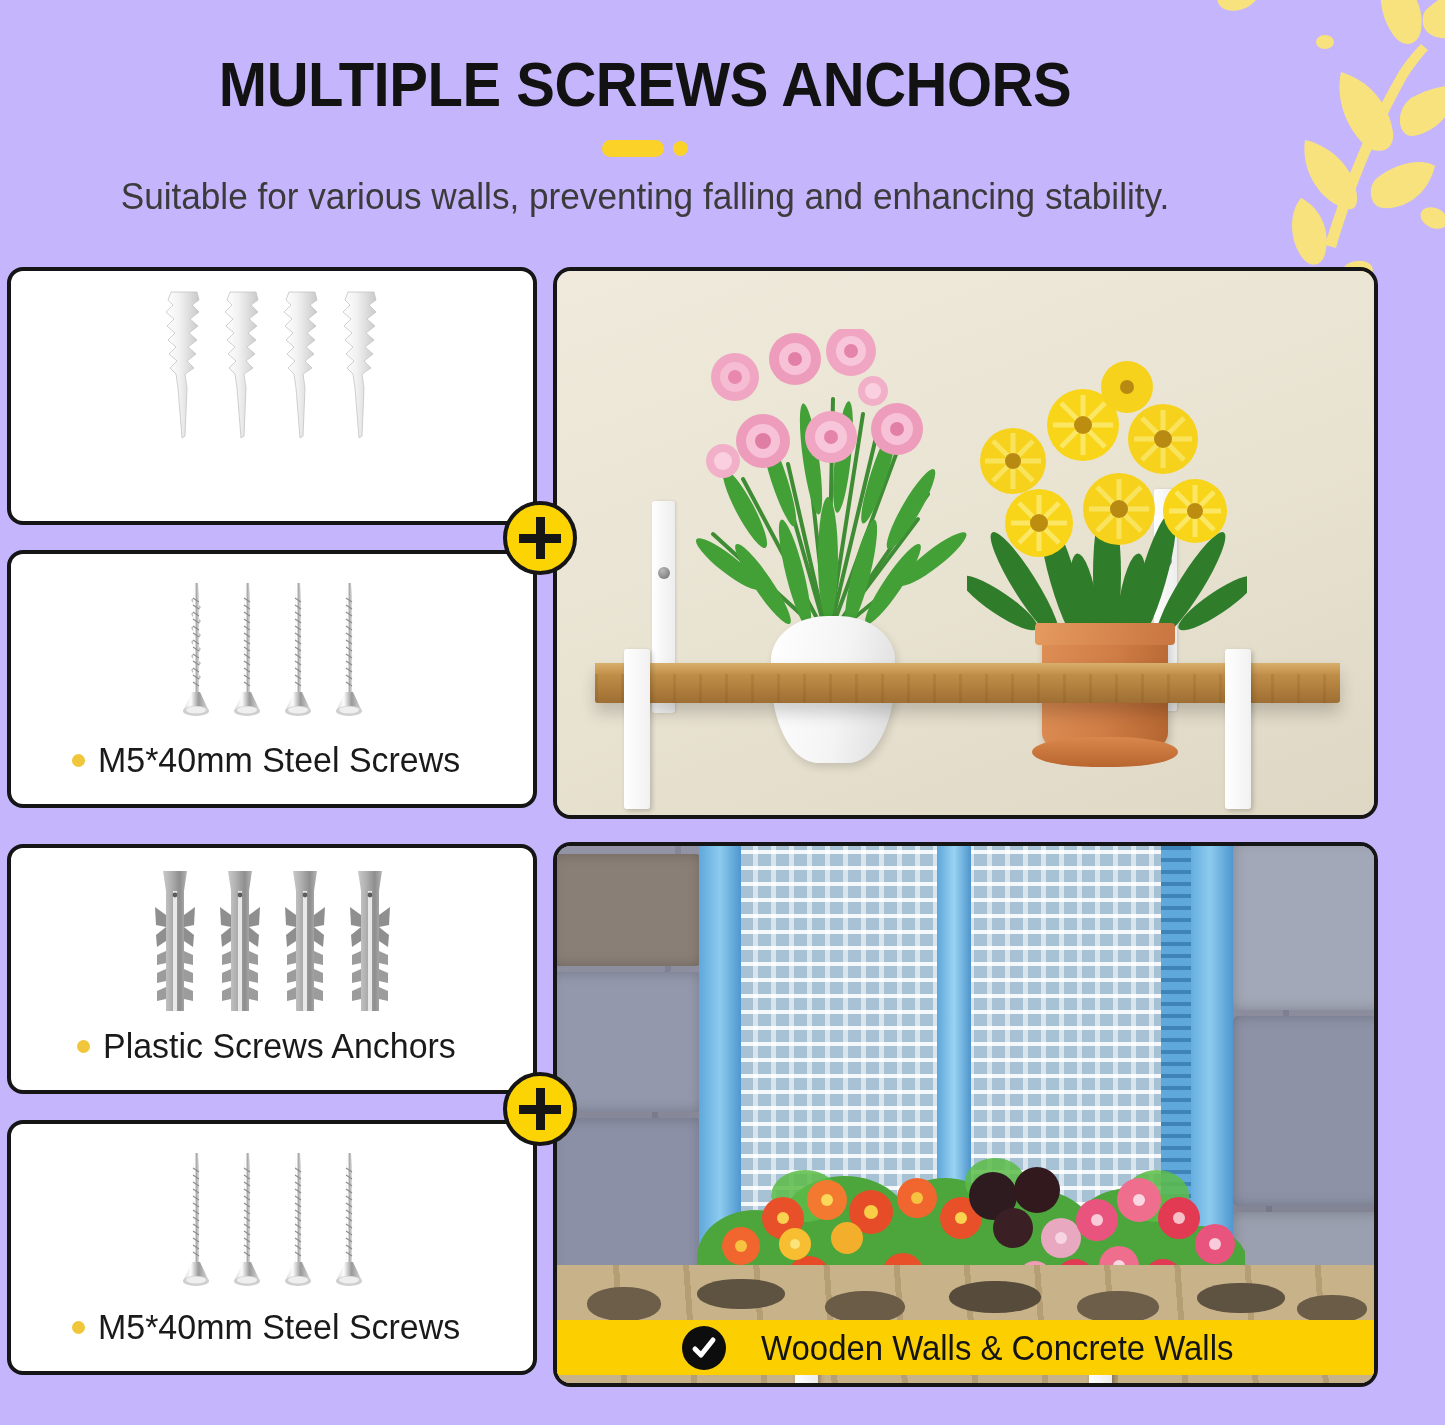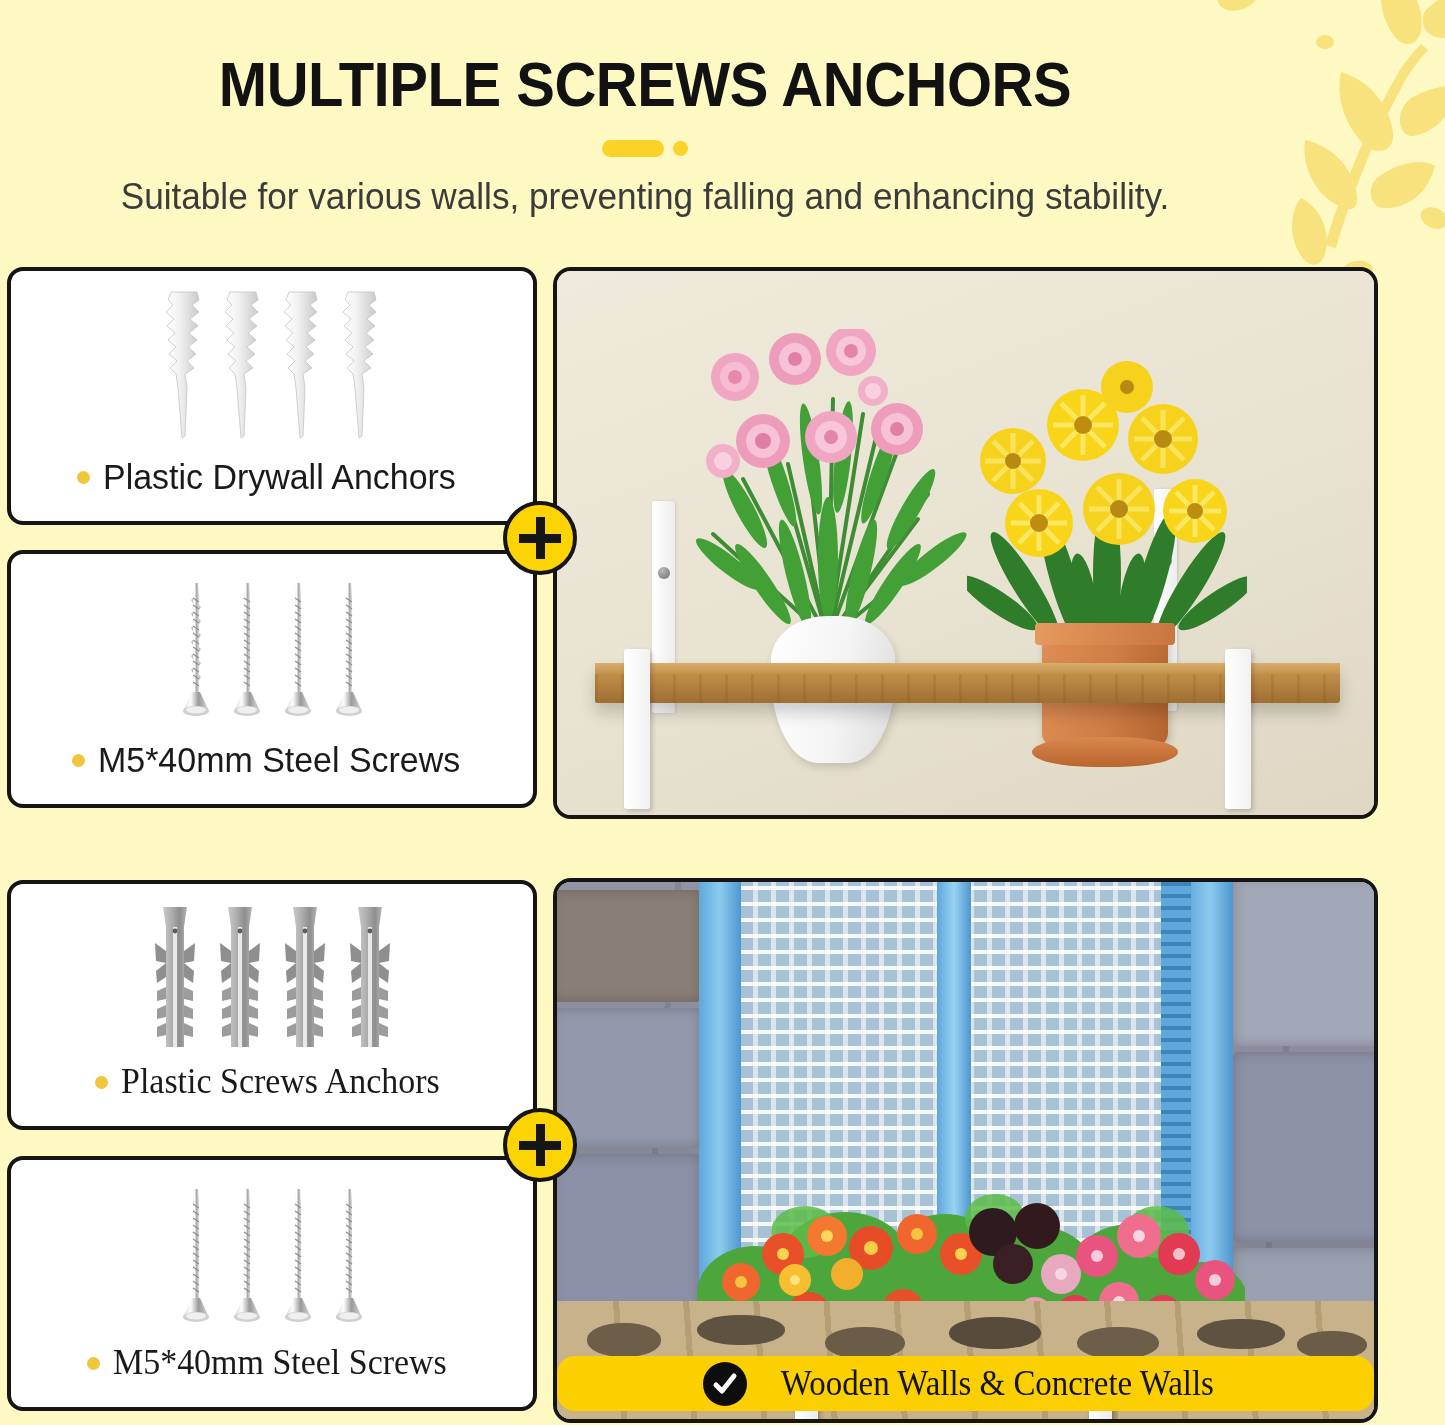--- a/index.html
+++ b/index.html
@@ -2,21 +2,21 @@
 <html><head>
 <meta charset="utf-8">
 <style>
   * { margin:0; padding:0; box-sizing:border-box; }
   html,body{
     width:1445px; height:1425px;
     background:#FDFBEE;
     font-family:"Liberation Sans", sans-serif;
     overflow:hidden;
   }
-  #root{ position:relative; width:1445px; height:1425px; background:#fef9c3; }
+  #root{ position:relative; width:1445px; height:1425px; background:#c4b5fd; }
 
   
   .leaf-deco{ position:absolute; top:-20px; right:-10px; width:330px; height:300px; pointer-events:none; }
 
   .title{
     position:absolute; top:48px; left:0; width:1290px;
     text-align:center;
     font-family:"Liberation Sans", sans-serif;
     font-weight:bold; font-size:63px; letter-spacing:-0.5px;
     color:#121212; white-space:nowrap;
@@ -28,21 +28,21 @@
 
   .subtitle{
     position:absolute; top:176px; left:0; width:1290px;
     text-align:center; font-size:37px; color:#3B3B3B;
     white-space:nowrap; transform:scaleX(0.95); transform-origin:center;
   }
 
   
   .group{ position:absolute; left:0; width:1445px; }
   .group.top{ top:265px; height:560px; }
-  .group.bottom{ top:868px; height:557px;font-family:Liberation Serif, serif; }
+  .group.bottom{ top:832px; height:557px; }
 
   
   .part-card{
     position:absolute; left:7px; width:530px;
     background:#FFFFFF;
     border:4px solid #151515; border-radius:16px;
     overflow:hidden;
   }
   .group.top .part-card.a{ top:2px; height:258px; }
   .group.top .part-card.b{ top:285px; height:258px; }
@@ -96,21 +96,21 @@
 
   .photo-stage{ position:absolute; left:0; top:0; right:0; bottom:0; }
 
   .wall-label{
     position:absolute; left:0; right:0;
     background:#FCD000;
     display:flex; align-items:center; justify-content:center; gap:20px;
     z-index:12;
   }
   .group.top .wall-label{ bottom:19px; height:58px; }
-  .group.bottom .wall-label{ bottom:8px; height:55px;border-radius:18px; }
+  .group.bottom .wall-label{ bottom:8px; height:55px; }
   .wall-label .check{
     width:44px; height:44px; border-radius:50%; background:#0D0D0D;
     display:flex; align-items:center; justify-content:center; flex:none;
   }
   .wall-label .check svg{ display:block; }
   .wall-label .wtxt{ font-size:35px; color:#141414; white-space:nowrap; transform:scaleX(0.94); transform-origin:center; }
 
   
   .s1-wall{ position:absolute; inset:0; background:linear-gradient(160deg,#EFEADB 0%,#E8E2D1 55%,#DED7C4 100%); }
   .s1-shelf{ position:absolute; left:38px; bottom:112px; width:745px; height:40px;
@@ -214,24 +214,20 @@
         <div class="anchor-dw">
           <svg width="38" height="152" viewBox="0 0 38 152">
             <path fill="url(#dwg)" stroke="#C4C4C4" stroke-width="0.8" d="M6 4 L32 4 L34 12 L27 17 L34 24 L25 31 L33 38 L24 45 L32 52 L23 59 L31 66 L22 73 L29 80 L20 86 L22 100 L20 148 L17 150 L13 100 L11 86 L5 80 L12 73 L4 66 L11 59 L3 52 L10 45 L2 38 L9 31 L1 24 L8 17 L3 12 Z"></path>
           </svg>
         </div>
         <div class="anchor-dw">
           <svg width="38" height="152" viewBox="0 0 38 152">
             <path fill="url(#dwg)" stroke="#C4C4C4" stroke-width="0.8" d="M6 4 L32 4 L34 12 L27 17 L34 24 L25 31 L33 38 L24 45 L32 52 L23 59 L31 66 L22 73 L29 80 L20 86 L22 100 L20 148 L17 150 L13 100 L11 86 L5 80 L12 73 L4 66 L11 59 L3 52 L10 45 L2 38 L9 31 L1 24 L8 17 L3 12 Z"></path>
           </svg>
         </div>
-      </div>
-      <div class="part-label">
-        <span class="bullet"></span>
-        <span class="txt">Plastic Drywall Anchors</span>
       </div>
     </div>
 
     <div class="part-card b">
       <div class="part-visual">
         <div class="screw">
           <svg width="30" height="143" viewBox="0 0 30 143">
             <defs>
               <linearGradient id="stl" x1="0" x2="1">
                   <stop offset="0" stop-color="#F4F4F4"></stop>

